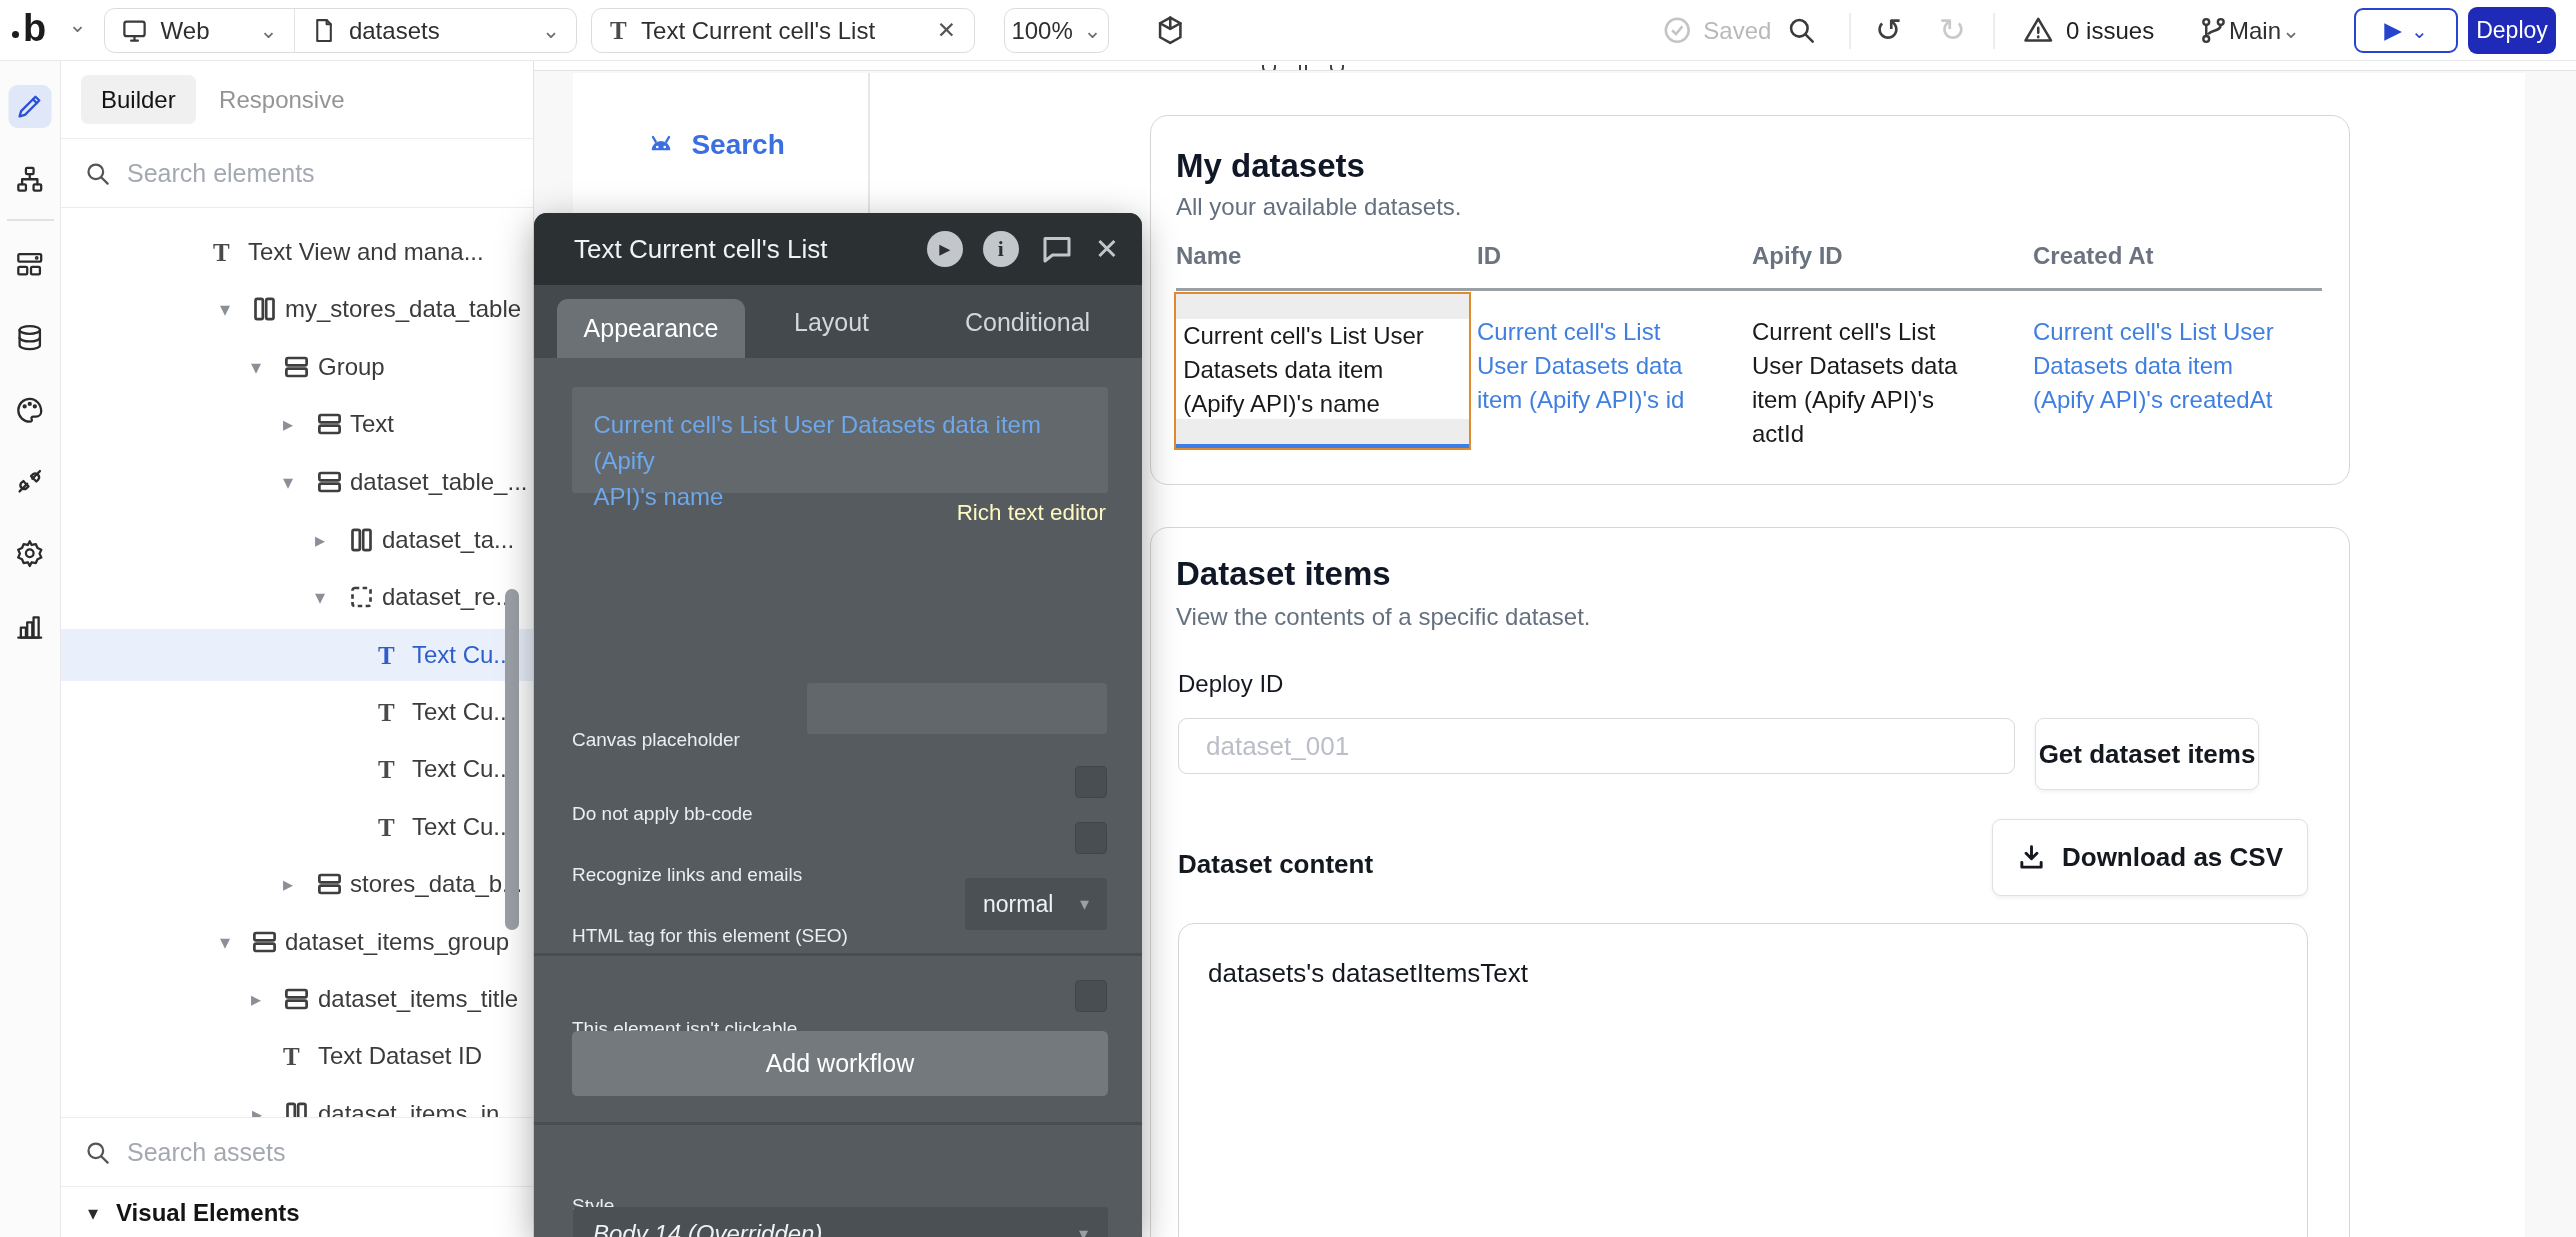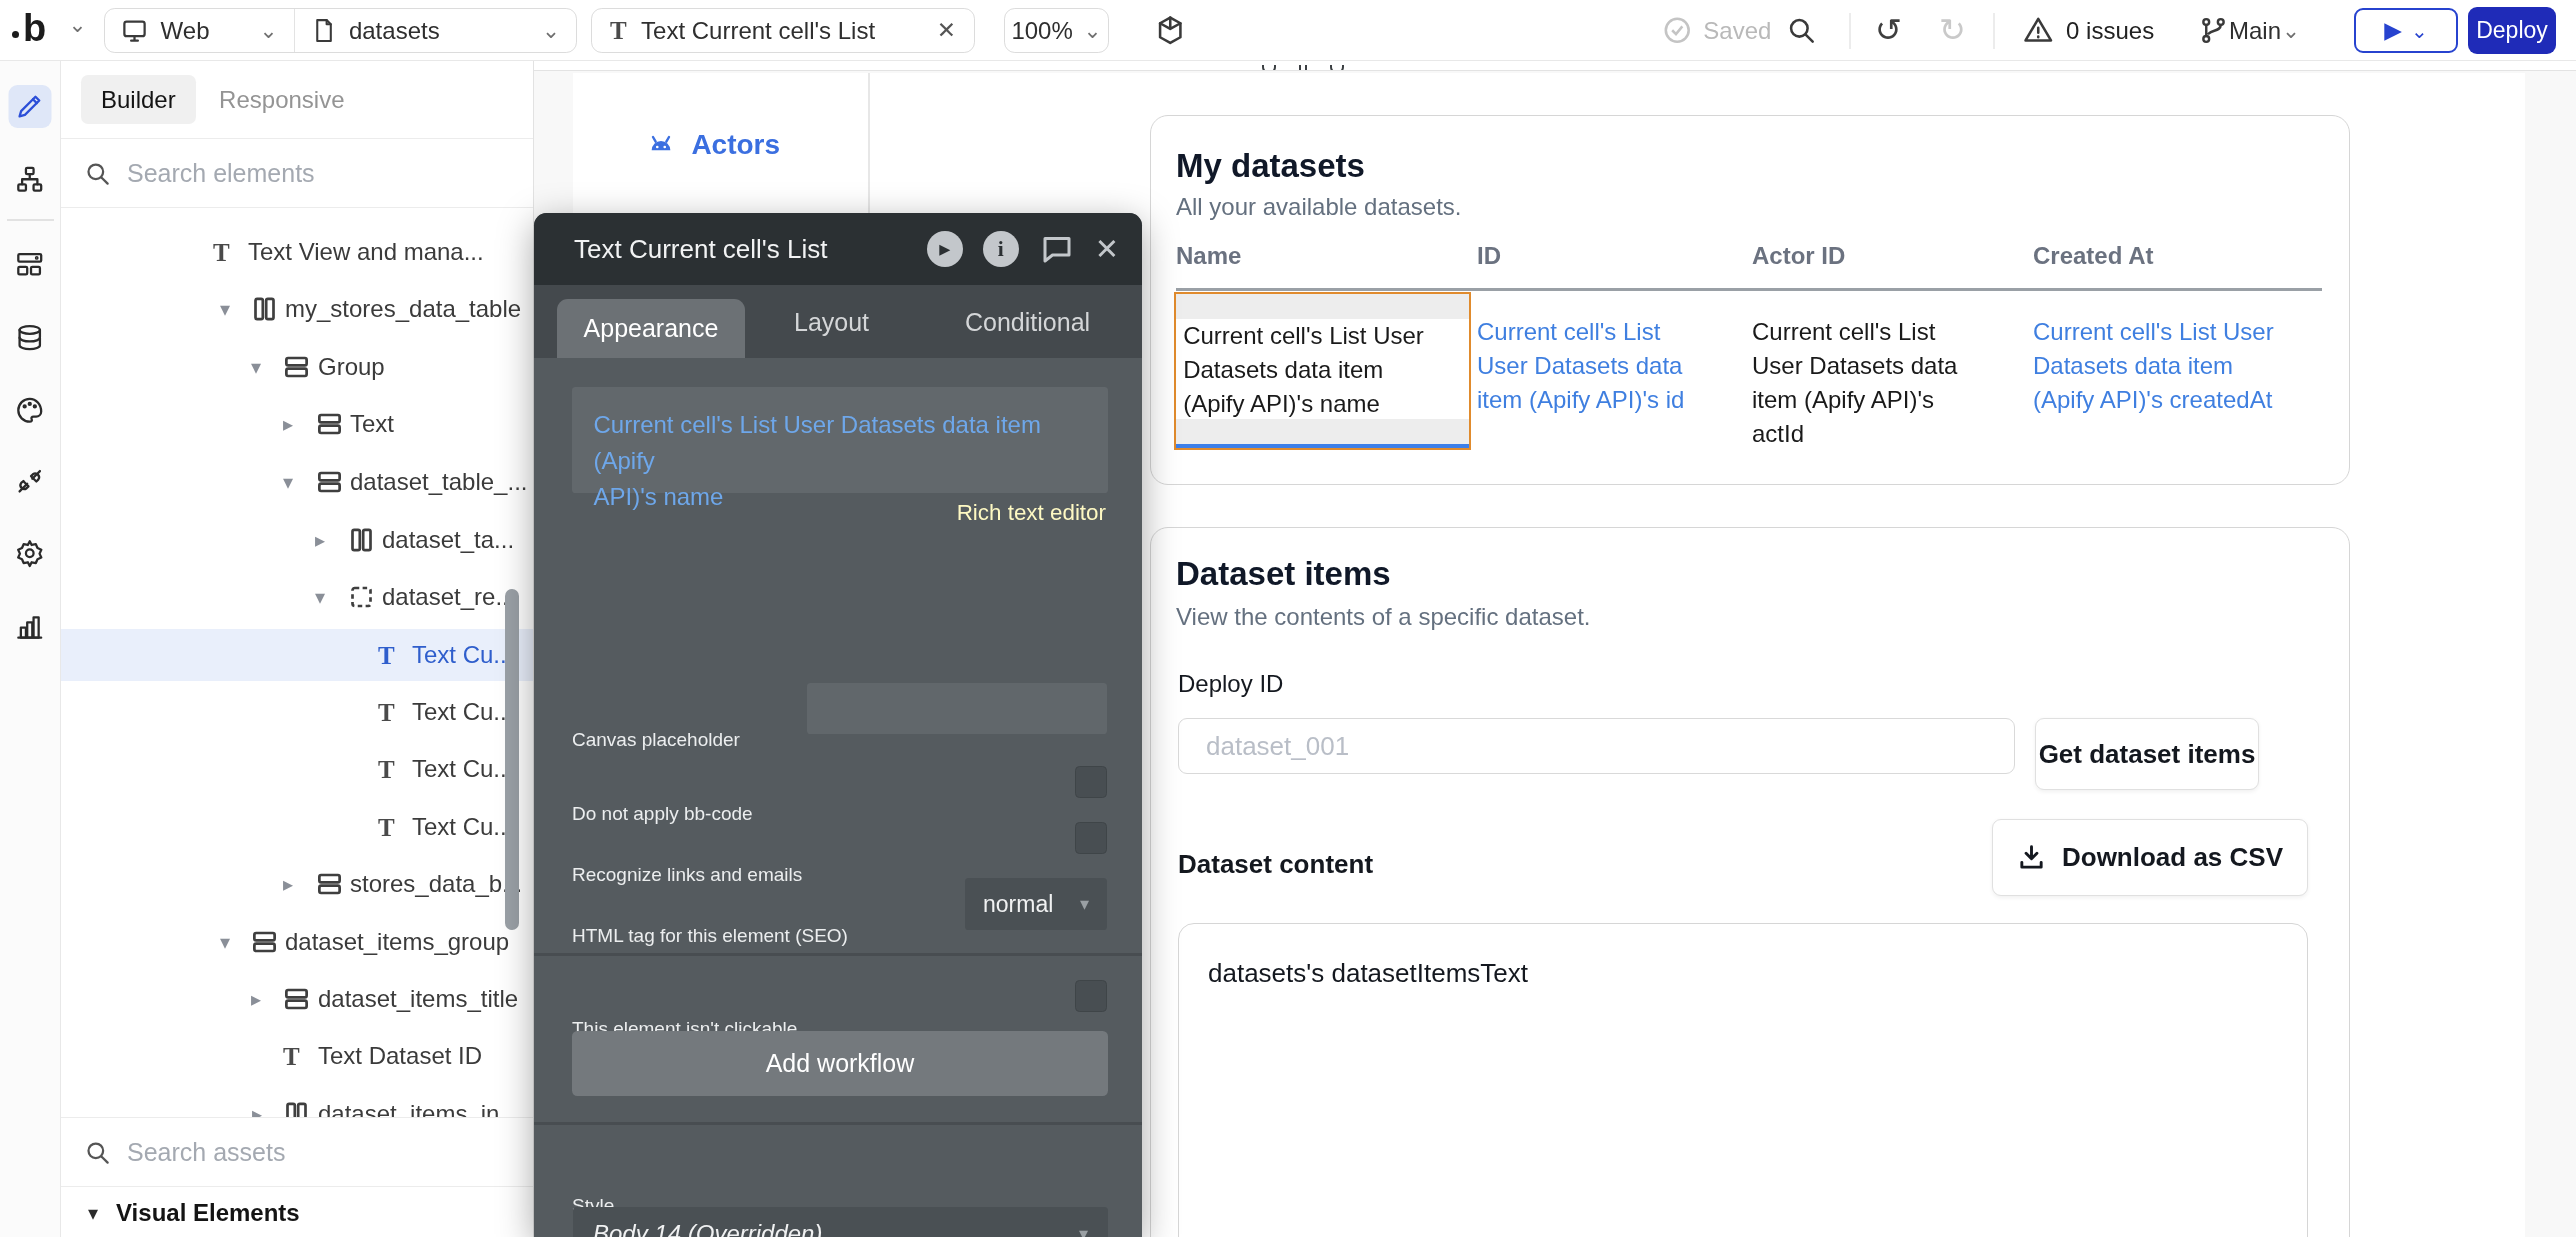--- a/index.html
+++ b/index.html
@@ -409,29 +409,29 @@
         </div>
     </div>
 
     <div class="actors">
       <svg width="32" height="32" viewBox="0 0 24 24">
           <path d="M5 16a7 7 0 0 1 14 0H5z" fill="#3b6fe0"></path>
           <path d="M8 9.5L6 6M16 9.5l2-3.5" stroke="#3b6fe0" stroke-width="1.8" fill="none" stroke-linecap="round"></path>
           <circle cx="9.2" cy="13.5" r="1" fill="#fff"></circle>
           <circle cx="14.8" cy="13.5" r="1" fill="#fff"></circle>
         </svg>
-      <span class="alabel">Actors</span>
+      <span class="alabel">Search</span>
     </div>
 
     <div class="card" style="left:616px;top:54px;width:1200px;height:370px;">
       <div class="card-title" style="top:30.5px;">My datasets</div>
       <div class="card-sub" style="top:77px;">All your available datasets.</div>
       <div class="colhead" style="left:25px;top:126px;">Name</div>
       <div class="colhead" style="left:326px;top:126px;">ID</div>
-      <div class="colhead" style="left:601px;top:126px;">Actor ID</div>
+      <div class="colhead" style="left:601px;top:126px;">Apify ID</div>
       <div class="colhead" style="left:882px;top:126px;">Created At</div>
       <div class="hline" style="top:172px;"></div>
 
       <div class="selcell">
         <div class="gs" style="top:0;"></div>
         <div class="gs" style="bottom:4.5px;"></div>
         <div class="bluebar"></div>
         <div class="ctext preline">Current cell's List User
 Datasets data item
 (Apify API)'s name</div>

